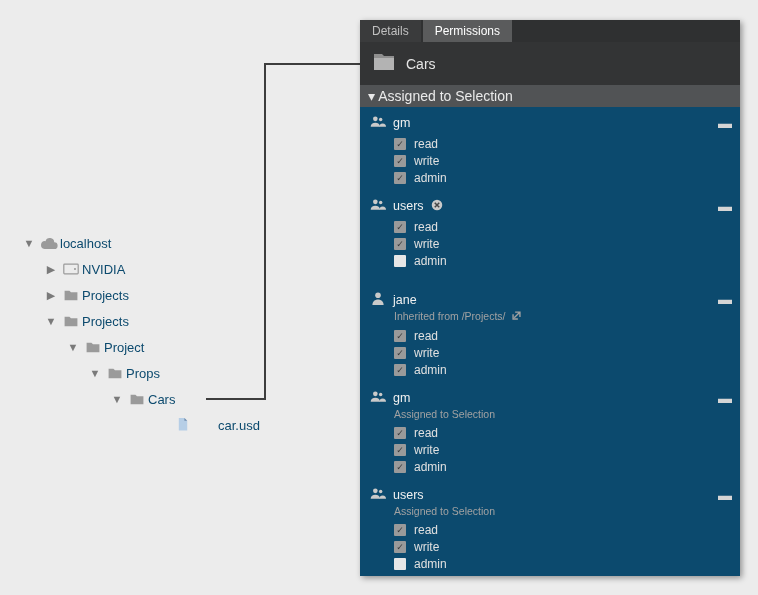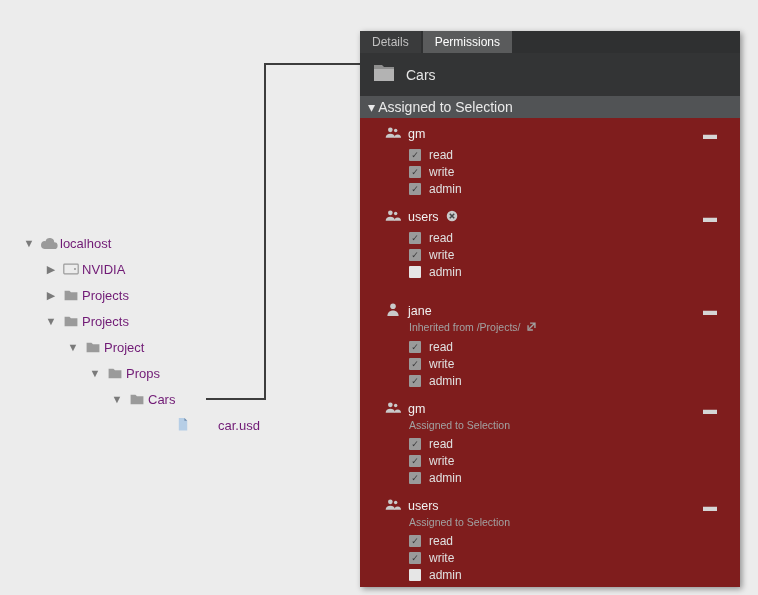--- a/index.html
+++ b/index.html
@@ -15,42 +15,41 @@
   
   .tree {
     position: absolute;
     left: 20px;
     top: 230px;
     color: #5c5c5c;
   }
   .tree-node { display: flex; align-items: center; height: 26px; }
   .tree-node .caret { width: 18px; color: #7a7a7a; font-size: 11px; cursor: pointer; text-align: center; }
   .tree-node .icon { width: 22px; display: flex; align-items: center; justify-content: center; color: #9a9a9a; }
-  .tree-node .label { color: #701a75; }
+  .tree-node .label { color: #0c4a6e; }
   .ind-0 { padding-left: 0; }
   .ind-1 { padding-left: 22px; }
   .ind-2 { padding-left: 44px; }
   .ind-3 { padding-left: 66px; }
   .ind-4 { padding-left: 88px; }
   .ind-5 { padding-left: 110px; gap: 24px; }
 
   
   .panel {
     position: absolute;
     left: 360px;
     top: 20px;
     width: 380px;
     height: 556px;
-    background: #7f1d1d;
+    background: #0c4a6e;
     color: #e5e5e5;
     font-size: 12px;
     box-shadow: 2px 2px 6px rgba(0,0,0,0.4);
     display: flex;
     flex-direction: column;
-    margin-top: 11px;
   }
   .tabs {
     display: flex;
     background: #2f3031;
     height: 24px;
     font-size: 12px;
   }
   .tab {
     padding: 4px 12px;
     color: #c0c0c0;
@@ -72,21 +71,21 @@
   .breadcrumb .folder-icon { color: #9a9a9a; }
   .breadcrumb .title { font-size: 14px; font-weight: 500; color: #e5e5e5; }
 
   .section-header {
     background: #515355;
     padding: 3px 8px;
     font-size: 14px;
     color: #eaeaea;
     cursor: pointer;
   }
-  .section-body { padding: 6px 15px 4px; }
+  .section-body { padding: 6px 0 4px; }
 
   .perm-group { padding: 2px 10px 10px; position: relative; }
   .perm-head { display: flex; align-items: center; gap: 7px; }
   .perm-head .group-icon { color: #cacaca; font-size: 14px; width: 16px; text-align: center; }
   .perm-head .name { font-weight: 500; font-size: 12.5px; color: #f0f0f0; }
   .perm-head .remove-icon { color: #cacaca; font-size: 12px; cursor: pointer; }
   .collapse-btn { position: absolute; right: 8px; top: 3px; color: #d5d5d5; cursor: pointer; font-size: 14px; line-height: 1; }
   .meta-line { display:flex; gap:6px; color:#a2a2a2; font-size:10.5px; margin-left:24px; margin-top:2px; }
   .meta-line .external-icon { font-size:11px; }
 

